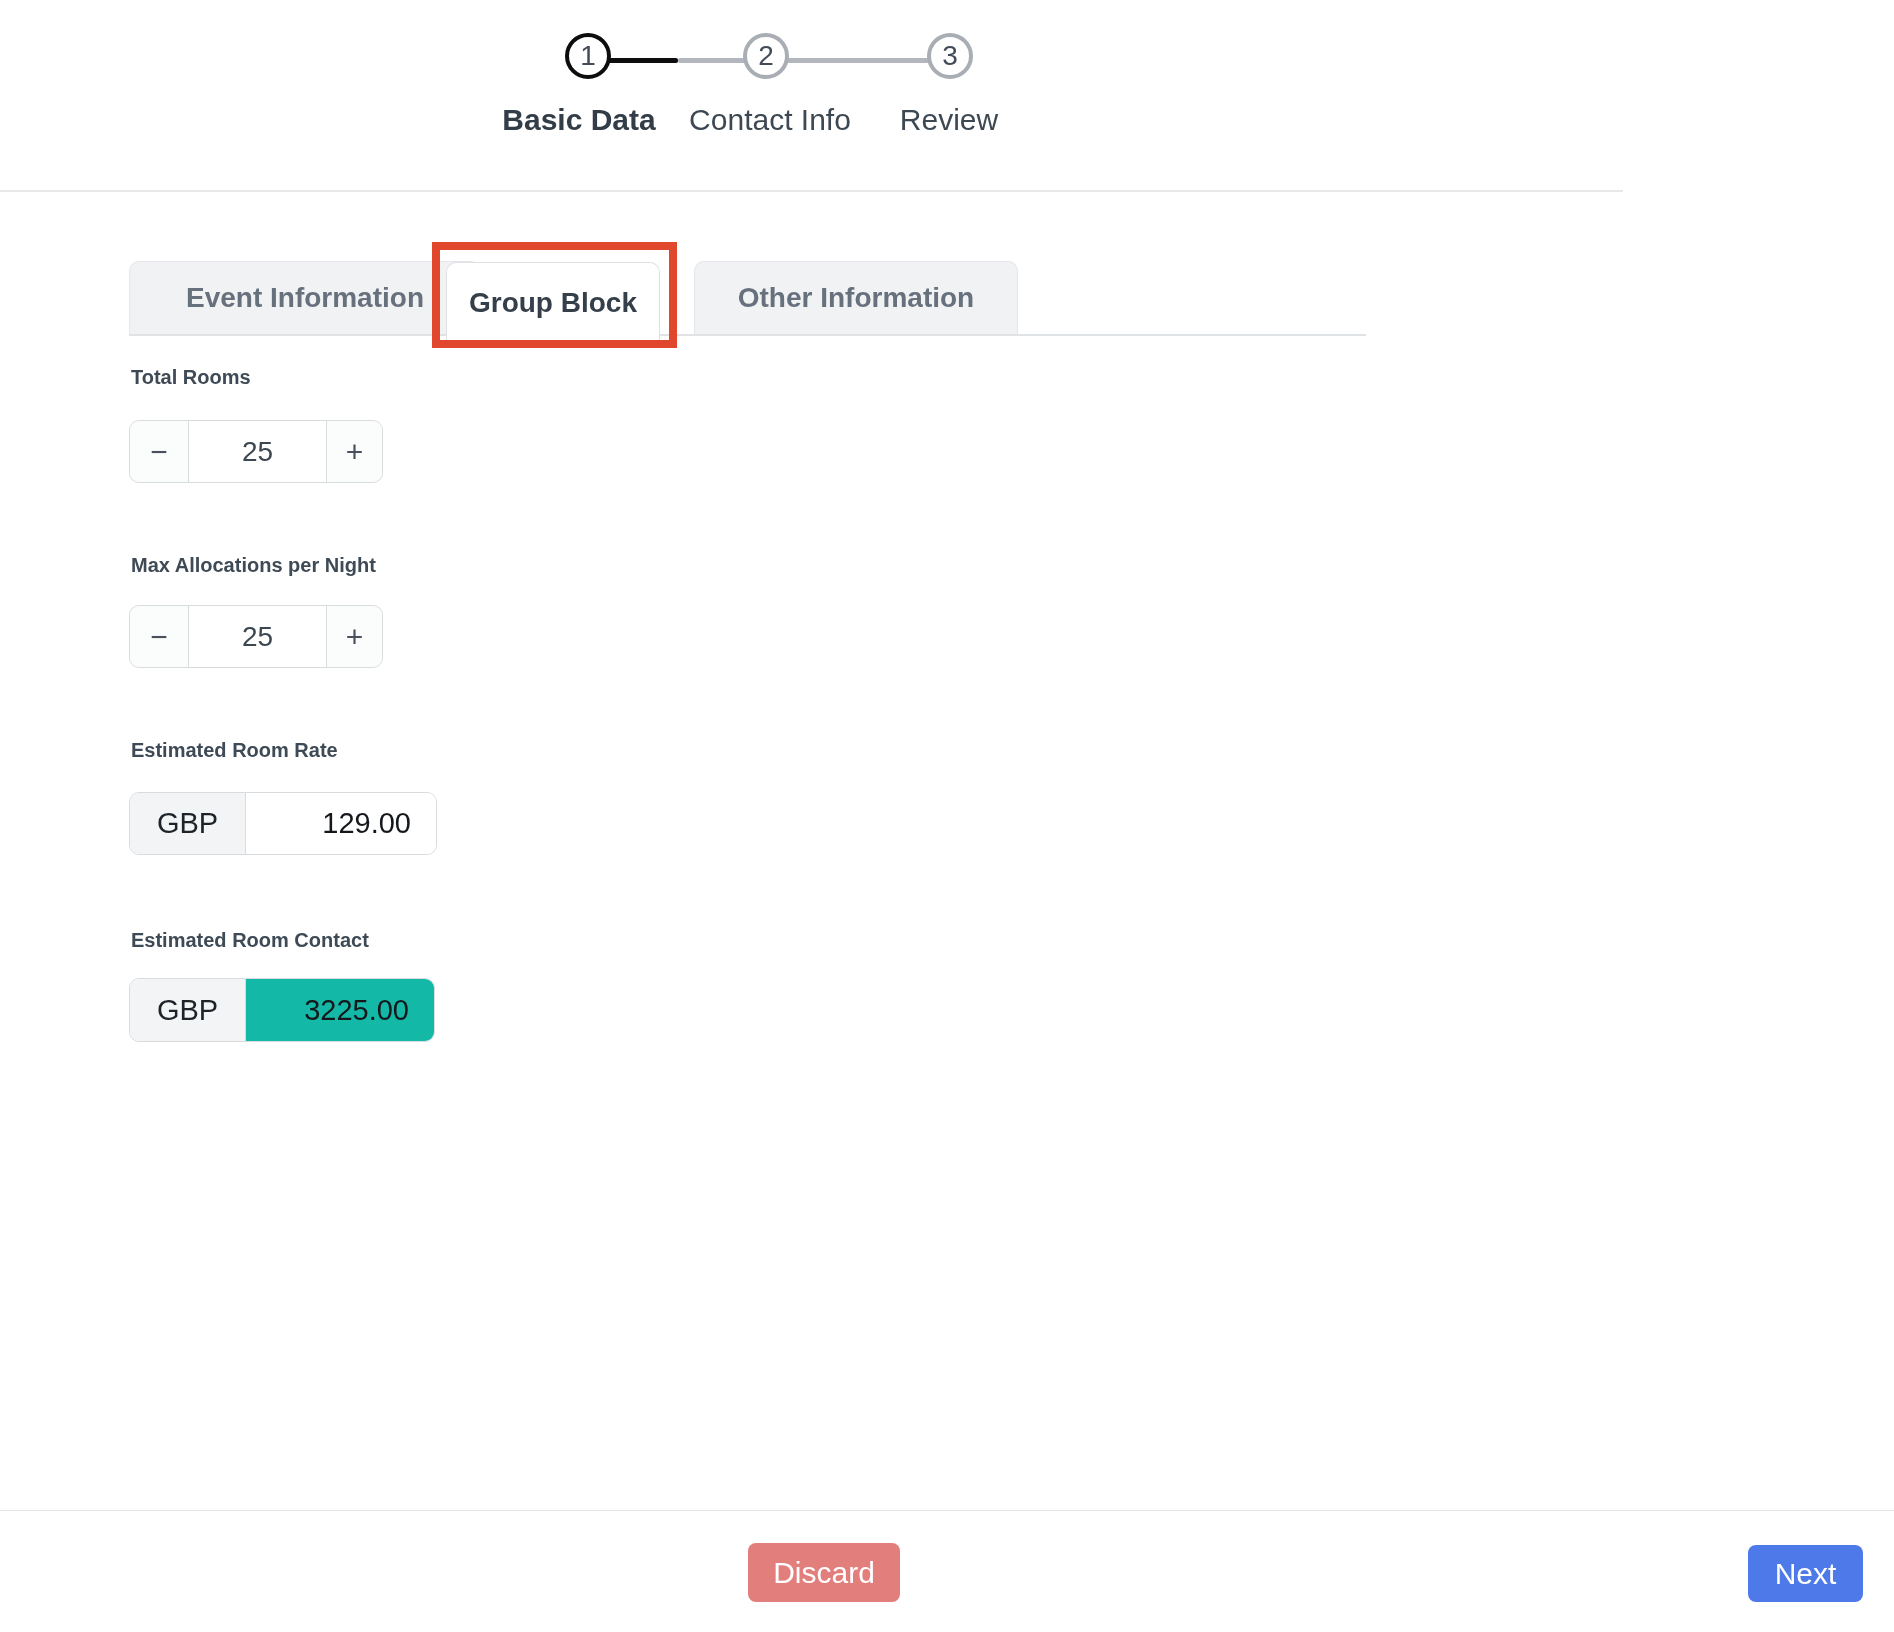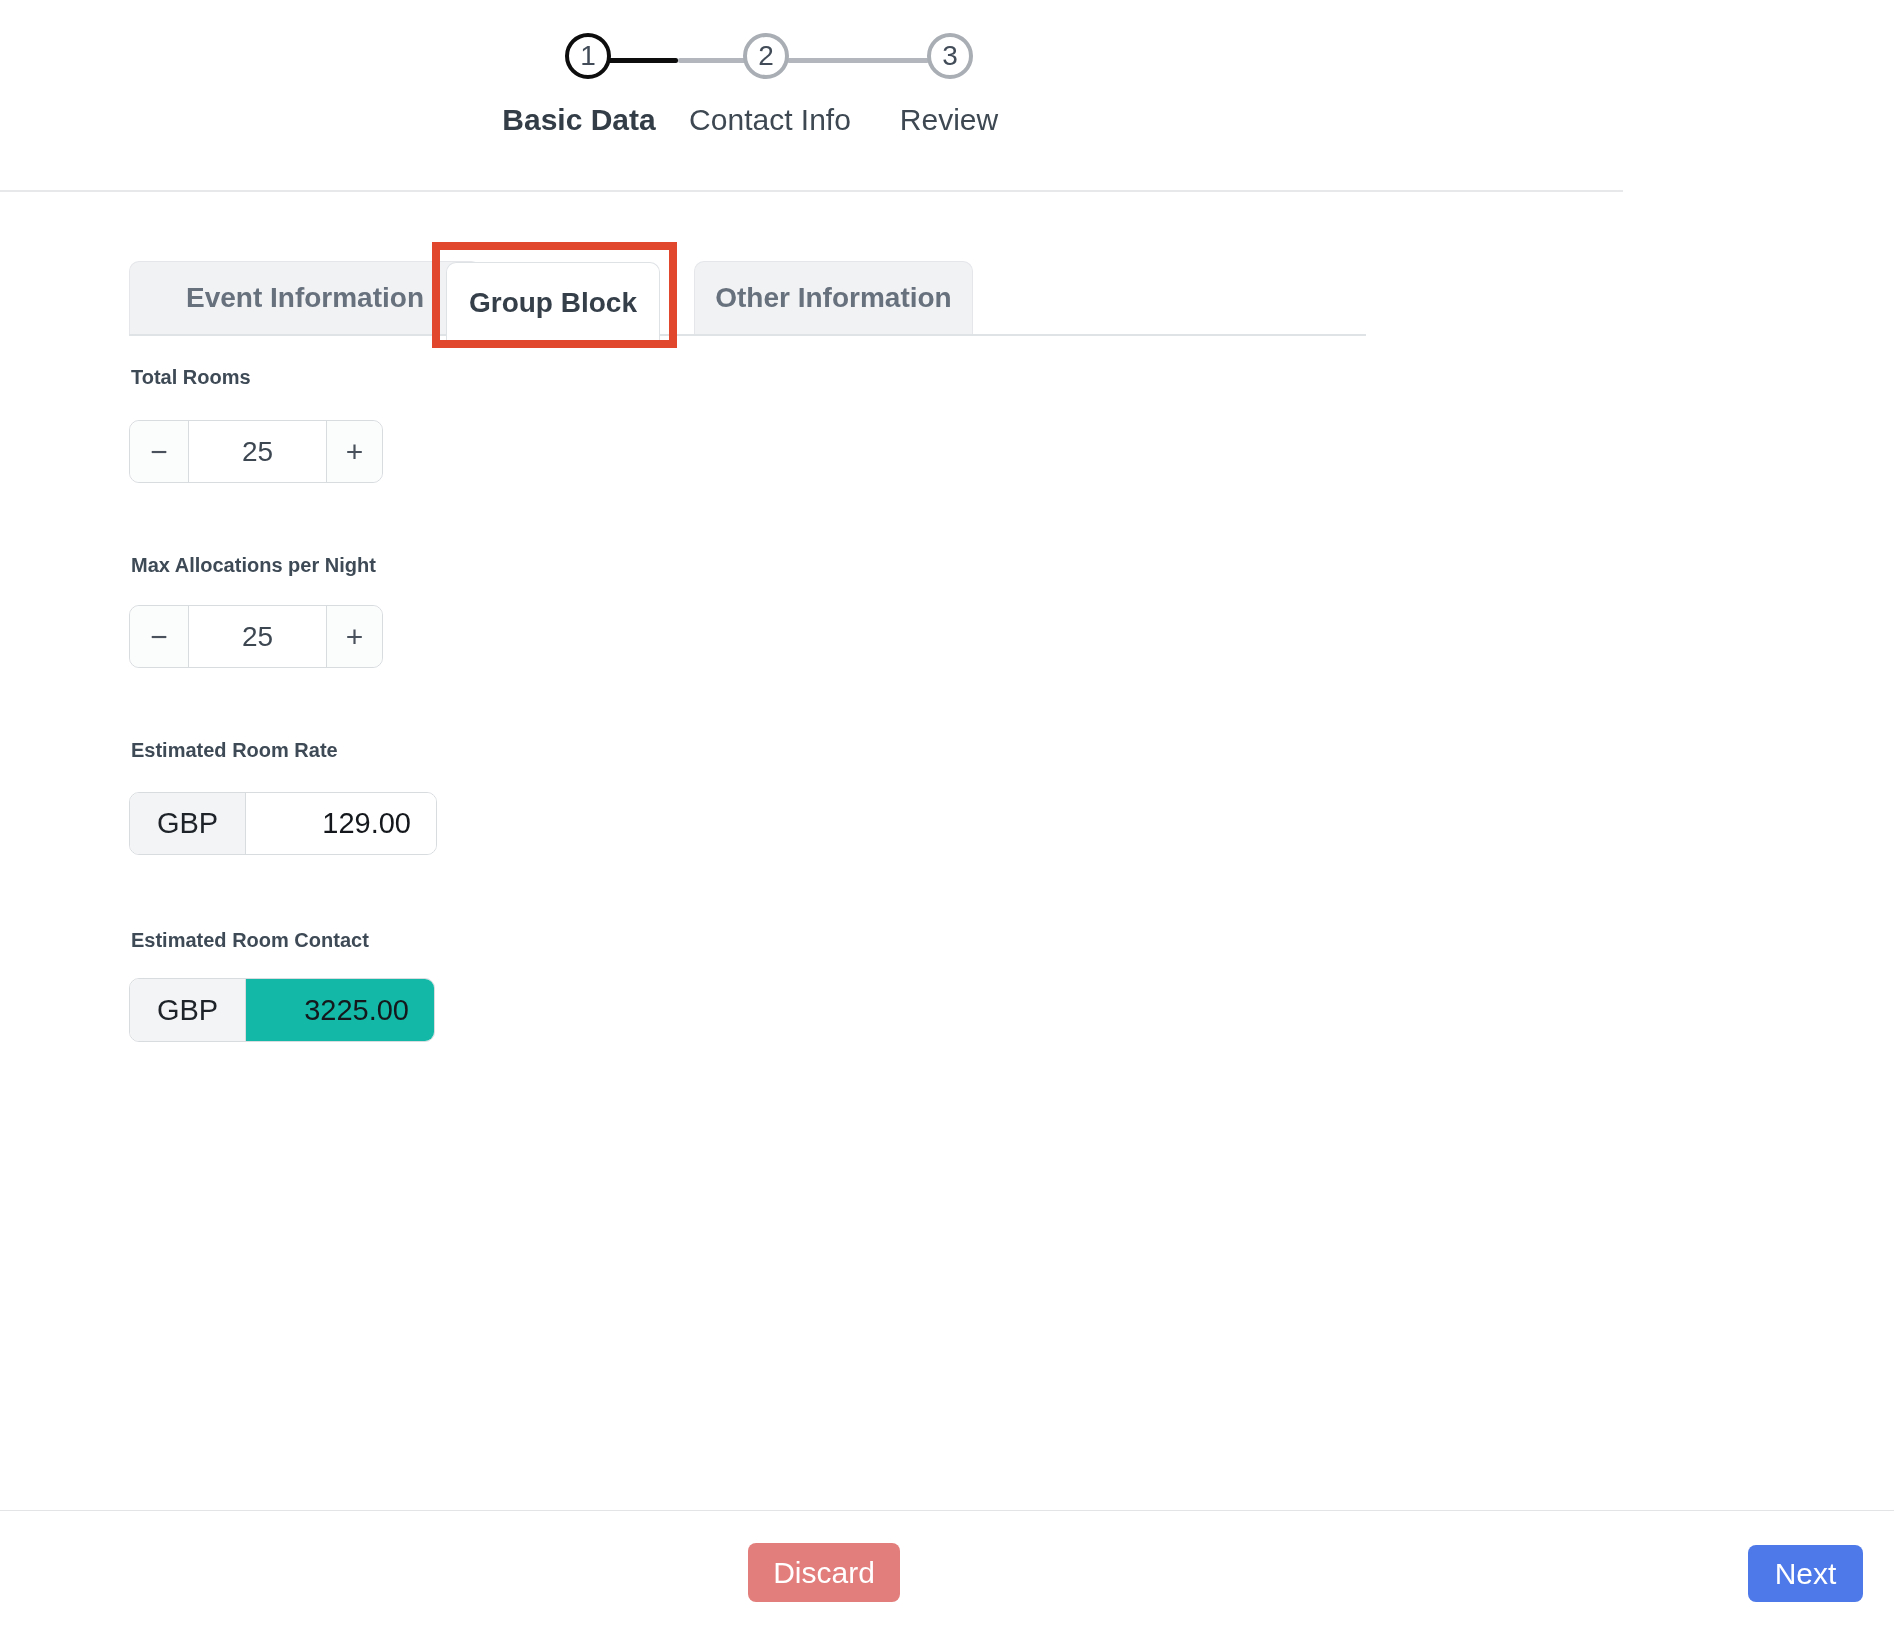--- a/index.html
+++ b/index.html
@@ -34,21 +34,21 @@
     font-size: 28px; font-weight: 600; cursor: default;
   }
   .tab.inactive { background: #f1f2f4; border: 1px solid #e4e6e9; border-bottom: none; color: #67717d; }
   .tab.active {
     top: 262px; height: 80px; background: #ffffff;
     border: 1px solid #dfe2e5; border-bottom: none; border-radius: 10px 10px 0 0;
     color: #353f4a; font-weight: 700; z-index: 3;
   }
   .tab-event { left: 129px; width: 352px; }
   .tab-group { left: 446px; width: 214px; }
-  .tab-other { left: 694px; width: 279px; }
+  .tab-other { left: 694px; width: 324px; }
   .red-highlight {
     position: absolute; left: 432px; top: 242px; width: 245px; height: 106px;
     border: 8px solid #e0472c; z-index: 4; pointer-events: none; background: transparent;
   }
 
   
   .field-label { position: absolute; left: 131px; font-size: 20px; font-weight: 700; color: #3e4a56; white-space: nowrap; }
 
   .stepper {
     position: absolute; left: 129px; width: 254px; height: 63px;

